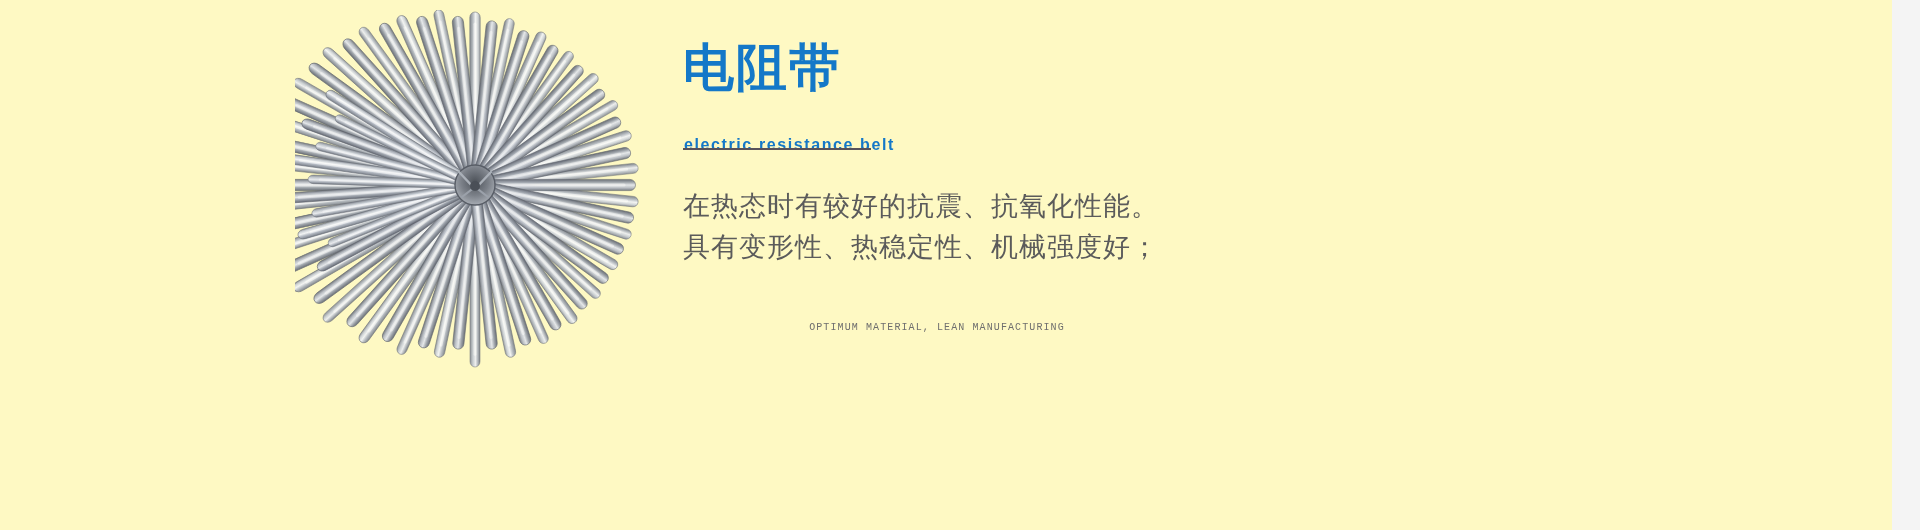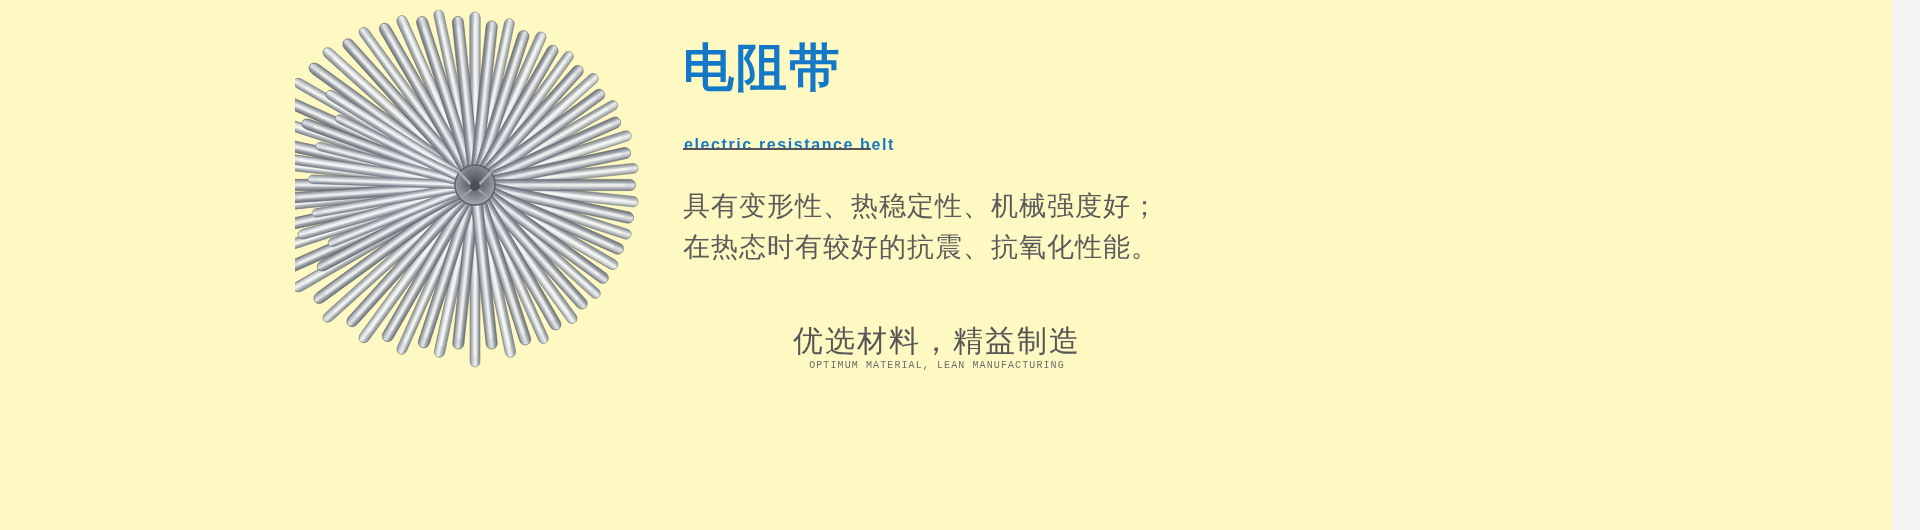--- a/index.html
+++ b/index.html
@@ -402,23 +402,22 @@
 
   <div id="text-column">
 
     <div class="title-zh">电阻带</div>
 
     <div class="title-en">electric resistance belt</div>
 
     <div class="divider"></div>
 
     <div class="desc">
+      <span class="desc-line">在热态时有较好的抗震、抗氧化性能。</span>
       <span class="desc-line">具有变形性、热稳定性、机械强度好；</span>
-      <span class="desc-line">在热态时有较好的抗震、抗氧化性能。</span>
     </div>
 
     <div class="tagline-block">
-      <div class="tagline-zh">优选材料，精益制造</div>
       <div class="tagline-en">OPTIMUM MATERIAL, LEAN MANUFACTURING</div>
     </div>
 
   </div>
 </div>
 
 </body></html>

